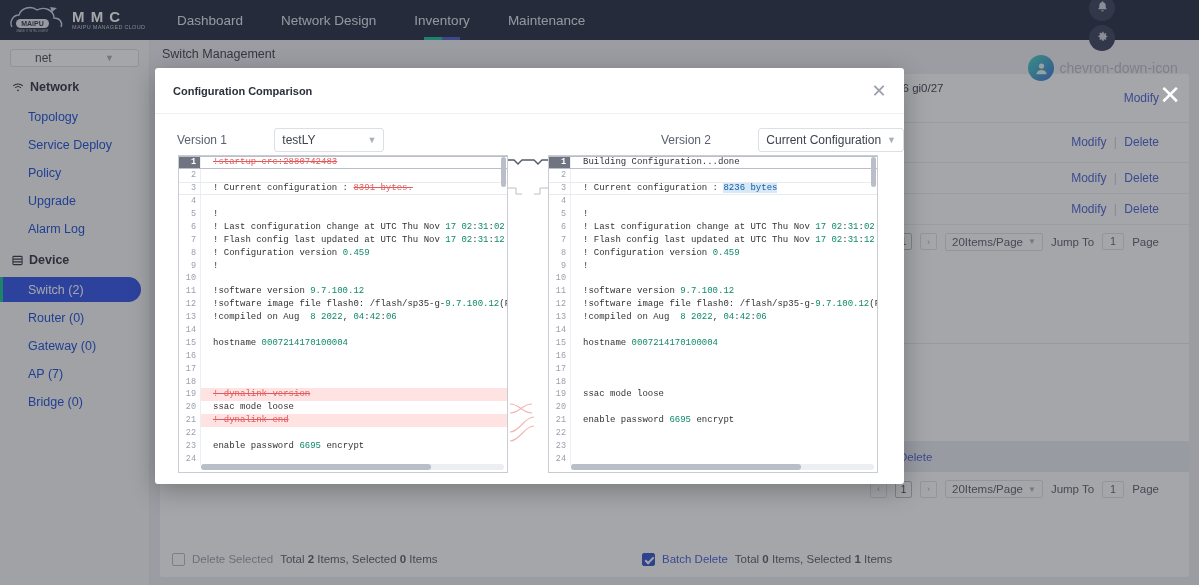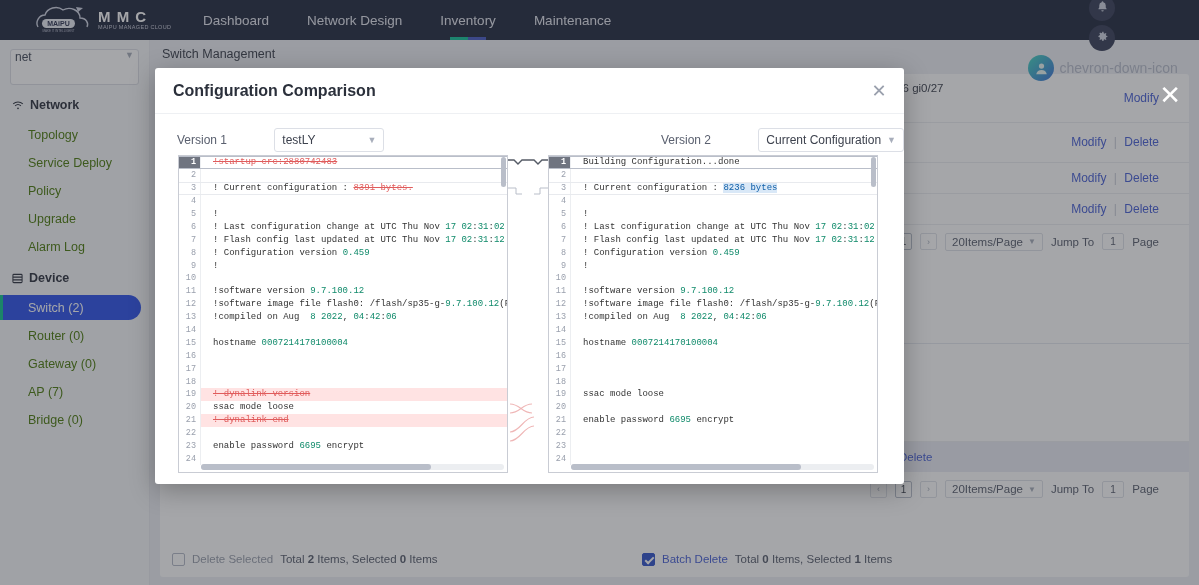--- a/index.html
+++ b/index.html
@@ -9,21 +9,20 @@
     overflow: hidden;
     background: #f0f2f5;
   }
   .app { position: relative; width: 1199px; height: 585px; }
 
   
   .topbar {
     position: absolute; left: 0; top: 0; width: 1199px; height: 40px;
     background: #242b40; display: flex; align-items: center;
     z-index: 5;
-    padding-left: 26px;
   }
   .brand { display: flex; align-items: center; width: 150px; padding-left: 8px; gap: 6px; }
   .brand-logo { position: relative; width: 58px; height: 34px; }
   .brand-logo svg { display: block; }
   .brand-text { color: #fff; line-height: 1.05; }
   .brand-text .b1 { font-size: 15px; font-weight: 700; letter-spacing: 1px; }
   .brand-text .b2 { font-size: 5.5px; letter-spacing: .3px; color: #c5c9d6; }
   .nav { display: flex; align-items: center; height: 40px; margin-left: 8px; }
   .nav-item {
     position: relative; color: #e3e6ee; font-size: 13.5px;
@@ -54,32 +53,32 @@
     display: flex; align-items: center; justify-content: center;
   }
   .caret-down { margin-left: 5px; color: #b8bdcc; font-size: 14px; }
 
   
   .sidebar {
     position: absolute; left: 0; top: 40px; width: 150px; height: 545px;
     background: #f7f8fa; border-right: 1px solid #e8eaef; z-index: 3;
   }
   .site-select {
-    margin: 9px 10px 4px 10px; height: 36px; border: 1px solid #dcdfe6;
-    border-radius: 3px; background: #fff; display: flex; align-items: flex-start;
-    padding: 0 4px; font-size: 12px; color: #444b5a; cursor: pointer;
+    margin: 9px 10px 4px 10px; height: 18px; border: 1px solid #dcdfe6;
+    border-radius: 3px; background: #fff; display: flex; align-items: center;
+    padding: 0 24px; font-size: 12px; color: #444b5a; cursor: pointer;
   }
   .site-select .ch { margin-left: auto; color: #a8aebb; font-size: 9px; }
   .side-group {
     display: flex; align-items: center; gap: 6px;
     padding: 9px 0 7px 12px; font-size: 12.5px; font-weight: 700; color: #303540;
   }
   .side-item {
     height: 25px; display: flex; align-items: center;
-    padding-left: 28px; font-size: 12.5px; color: #4d7c0f; cursor: pointer;
+    padding-left: 28px; font-size: 12.5px; color: #1d4ed8; cursor: pointer;
     margin: 3px 8px 3px 0; border-radius: 0 14px 14px 0;
   }
   .side-item.active {
     background: #2f54eb; color: #fff; font-weight: 400;
     border-left: 3px solid #13c58f; padding-left: 25px;
   }
   .side-ico { color: #303540; display: flex; }
 
   
   .main { position: absolute; left: 150px; top: 40px; width: 1049px; height: 545px; background: #eef0f4; }
@@ -170,21 +169,21 @@
   
   .modal {
     position: absolute; left: 155px; top: 68px; width: 749px; height: 416px;
     background: #fff; border-radius: 3px; z-index: 25;
     box-shadow: 0 6px 26px rgba(0,0,0,.28);
   }
   .modal-head {
     height: 46px; border-bottom: 1px solid #eef0f3; display: flex; align-items: center;
     padding: 0 18px; position: relative;
   }
-  .modal-title { font-size: 16px; color: #2b303b; font-weight: 700; }
+  .modal-title { font-size: 11px; color: #2b303b; font-weight: 700; }
   .modal-x {
     position: absolute; right: 16px; top: 14px; width: 18px; height: 18px;
     color: #9aa0ad; cursor: pointer; font-size: 18px; line-height: 18px; text-align: center;
   }
   .ver-row { display: flex; align-items: center; padding: 14px 0 0 22px; font-size: 12px; color: #5a606f; justify-content: space-between; }
   .ver-lbl { margin-right: 9px; }
   .sel1 {
     width: 110px; height: 24px; border: 1px solid #dcdfe6; border-radius: 3px;
     background: #fff; display: flex; align-items: center; padding: 0 7px;
     font-size: 12px; color: #3d424e; cursor: pointer;

